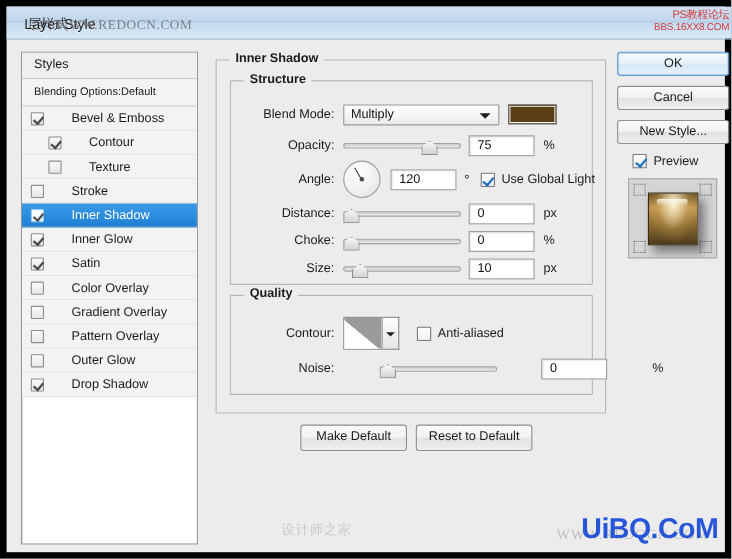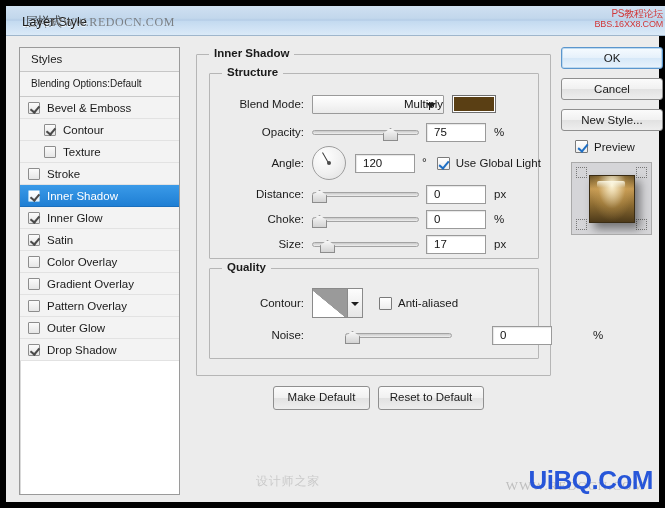--- a/index.html
+++ b/index.html
@@ -110,21 +110,21 @@
     font-size: 11.5px;
     padding-left: 8px;
     box-sizing: border-box;
   }
   .style-row.indent { padding-left: 24px; }
   .style-row.selected {
     background: linear-gradient(to bottom, #3a9ae8 0%, #1f7fd4 100%);
     color: #ffffff;
     border-bottom: 1px solid #1a6fbd;
   }
-  .style-row .lbl { margin-left: 7px; }
+  .style-row .lbl { margin-left: 25px; }
 
   
   .cb {
     width: 12px; height: 12px;
     box-sizing: border-box;
     border: 1px solid #8d8d8d;
     background: linear-gradient(to bottom, #fbfbfb, #e6e6e6);
     position: relative;
     flex: 0 0 auto;
     border-radius: 1px;
@@ -180,31 +180,30 @@
   .flabel {
     width: 84px;
     text-align: right;
     padding-right: 8px;
     color: #1a1a1a;
     font-size: 11.5px;
   }
 
   
   .combo {
-    width: 132px; height: 19px;
+    width: 142px; height: 19px;
     box-sizing: border-box;
     border: 1px solid #9a9a9a;
     background: linear-gradient(to bottom, #ffffff 0%, #f4f4f4 55%, #eaeaea 100%);
     position: relative;
     font-size: 11.5px;
     color: #101010;
     line-height: 17px;
     padding-left: 6px;
     border-radius: 1px;
-    text-align: right;
   }
   .combo .arrow {
     position: absolute;
     right: 7px; top: 7px;
     width: 0; height: 0;
     border-left: 5px solid transparent;
     border-right: 5px solid transparent;
     border-top: 5px solid #1d1d1d;
   }
 
@@ -580,21 +579,21 @@
           <div class="numfield">0</div>
           <div class="unit">%</div>
         </div>
 
         <div class="frow" style="left:10px; top:160px;">
           <div class="flabel">Size:</div>
           <div class="slider">
             <div class="track"></div>
             <div class="thumb" id="thumb-size" style="left: 8px;"></div>
           </div>
-          <div class="numfield">17</div>
+          <div class="numfield">10</div>
           <div class="unit">px</div>
         </div>
       </div>
 
       <div class="group" id="grp-quality">
         <div class="legend">Quality</div>
 
         <div class="frow" style="left:10px; top:18px; height:32px;">
           <div class="flabel">Contour:</div>
           <div style="display:flex;">

